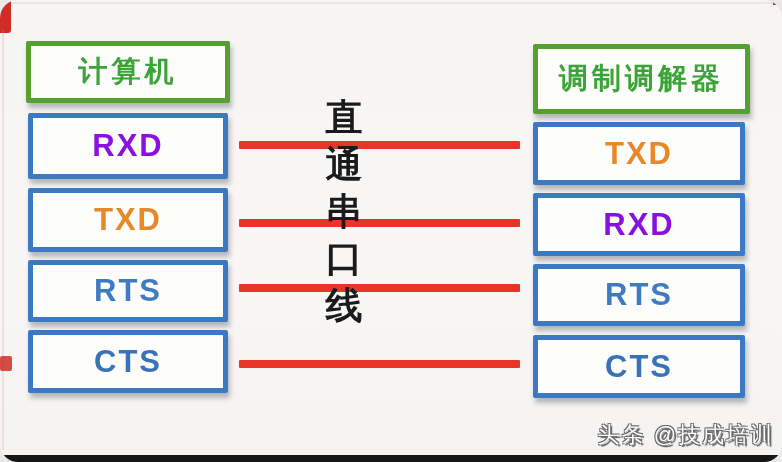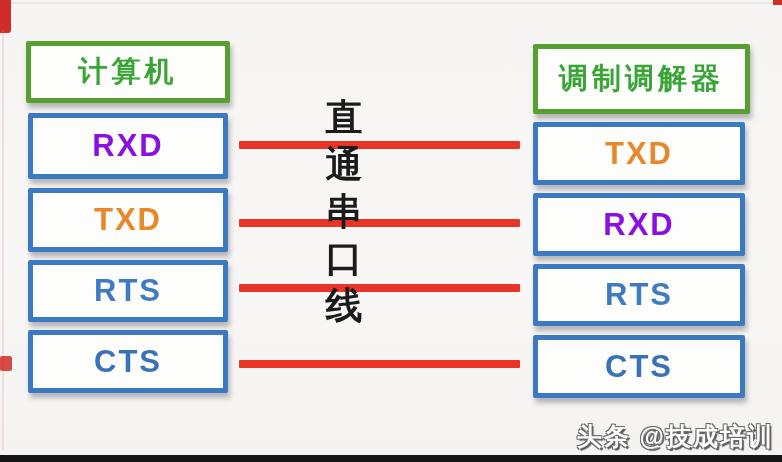--- a/index.html
+++ b/index.html
@@ -1,19 +1,19 @@
 <!DOCTYPE html>
 <html><head>
 <meta charset="utf-8">
 <style>
   html,body{margin:0;padding:0;background:#e9e9e9;}
   .stage{
     position:relative;width:782px;height:462px;margin:0 auto;
     background:linear-gradient(180deg,#f6f5f3 0%,#f8f7f5 60%,#f4f3f1 100%);
-    overflow:hidden;font-family:"Liberation Sans",sans-serif;
+    overflow:hidden;font-family:"Liberation Sans",sans-serif;border-radius:18px;
   }
   
   .edge-bottom{position:absolute;left:0;bottom:0;width:782px;height:7px;background:#161616;}
   .corner-red-tl{position:absolute;left:0;top:0;width:11px;height:33px;background:#cf2d26;border-bottom-right-radius:3px;}
   .corner-red-tr{position:absolute;right:0;top:0;width:9px;height:5px;background:#cf2d26;}
   .edge-left{position:absolute;left:2px;top:30px;width:2px;height:420px;background:rgba(224,140,140,.22);}
   .edge-top{position:absolute;left:0;top:2px;width:782px;height:2px;background:rgba(120,100,100,.10);}
   .smudge-red-left{position:absolute;left:0;top:356px;width:12px;height:15px;background:rgba(207,45,38,.85);border-radius:2px;}
 
   
@@ -54,21 +54,21 @@
   .cable-label{
     position:absolute;left:321px;top:94px;width:46px;text-align:center;z-index:5;
   }
   .cable-char{
     font-size:37px;font-weight:bold;color:#1b1b1b;line-height:47px;
     font-family:"Liberation Sans",sans-serif;
   }
 
   
   .watermark{
-    position:absolute;right:8px;top:420px;font-size:25px;font-weight:bold;
+    position:absolute;right:8px;top:420px;font-size:22px;font-weight:normal;
     color:#fdfdfd;letter-spacing:2px;white-space:nowrap;
     text-shadow:-1px -1px 0 #6b6b6b,1px -1px 0 #6b6b6b,-1px 1px 0 #6b6b6b,2px 2px 1px #585858;
   }
 </style>
 </head>
 <body>
 
 <div class="stage">
 
   <div class="edge-top"></div>

